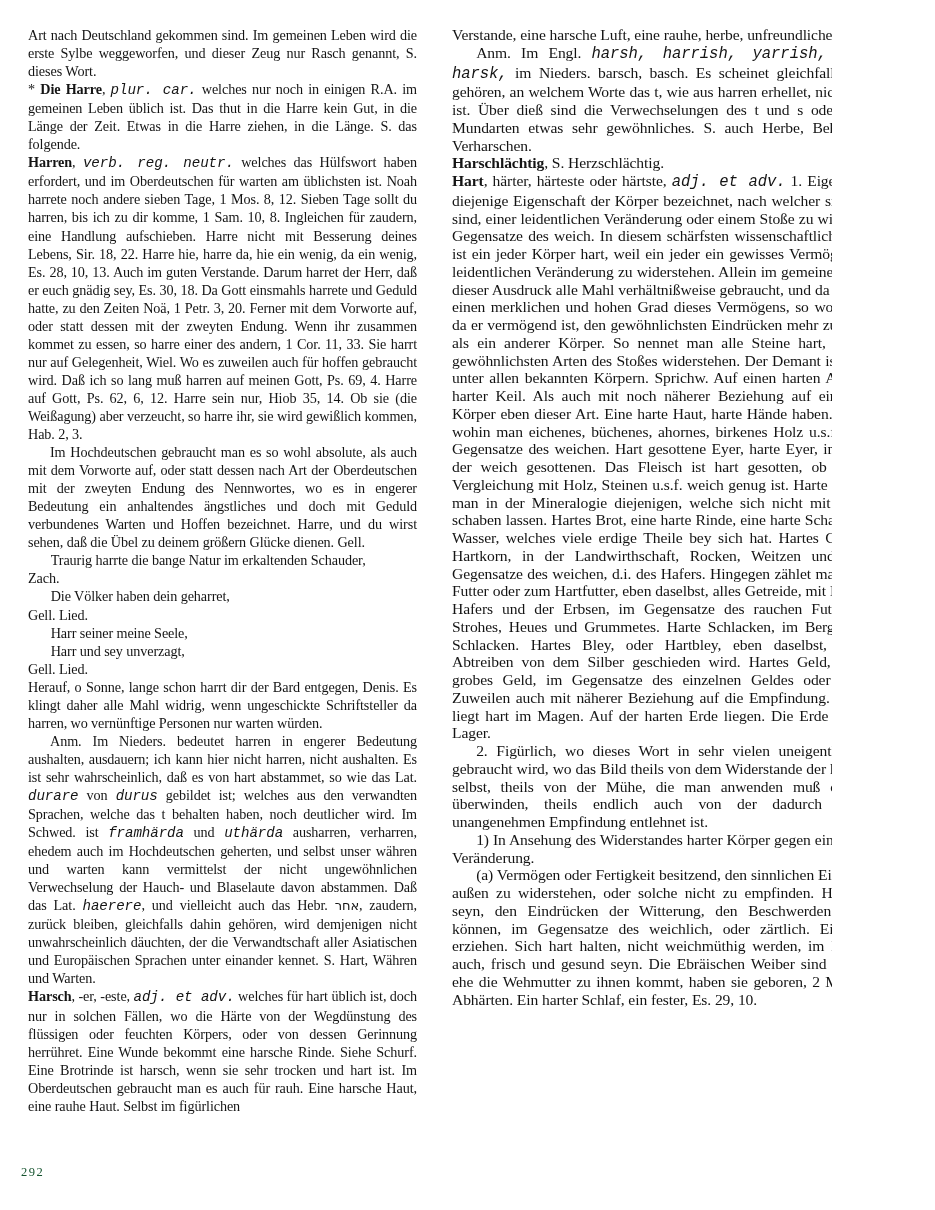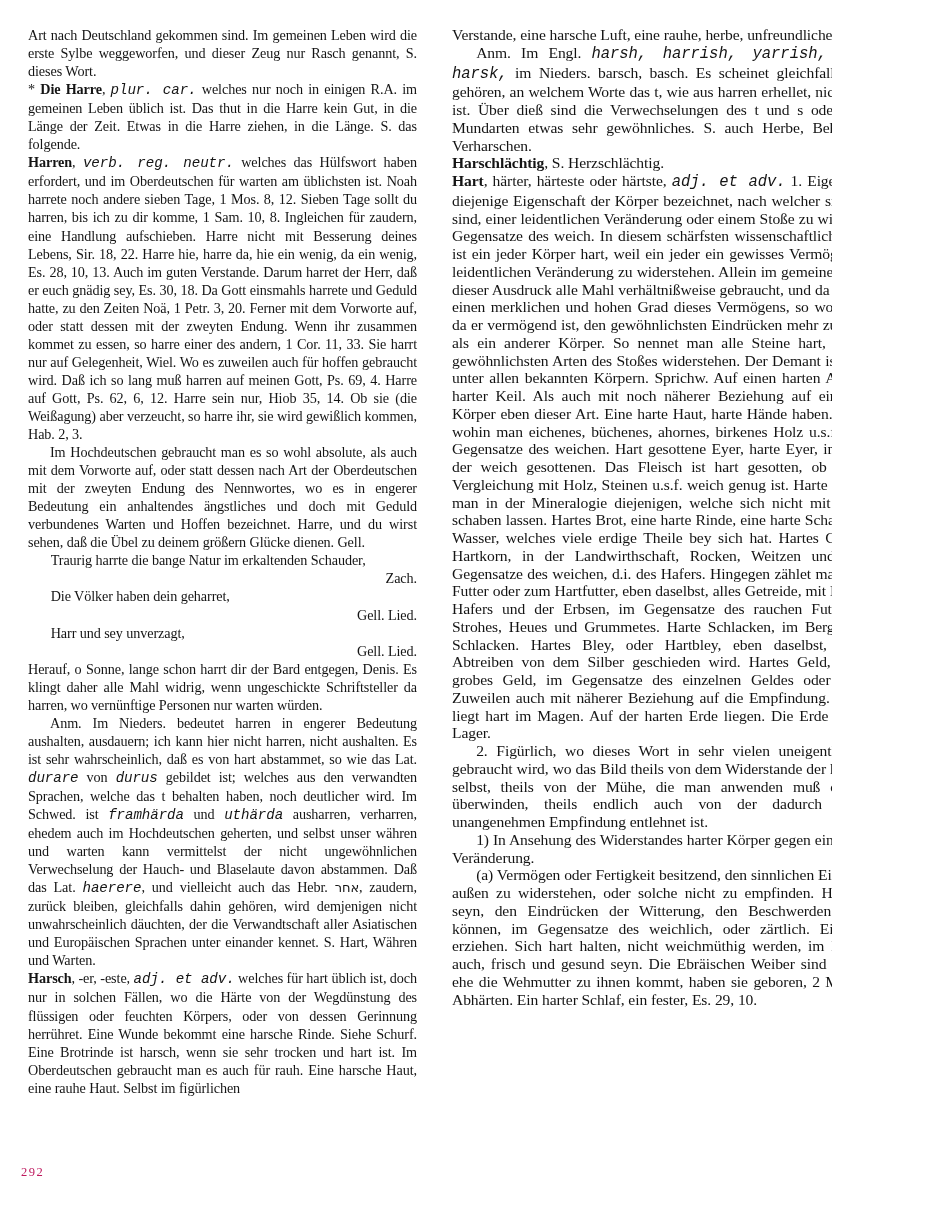--- a/index.html
+++ b/index.html
@@ -43,51 +43,51 @@
     padding: 0;
     text-align: justify;
   }
   .para.indent { text-indent: 1.55em; }
   .para.verse {
     text-align: left;
     padding-left: 1.6em;
     text-indent: 0;
   }
   .para.attr {
-    text-align: right;
     text-indent: 0;
   }
   .b { font-weight: bold; }
   .i { font-style: italic; font-family: Liberation Mono, monospace; }
   .he {
     font-family: "DejaVu Sans", sans-serif;
     font-size: 0.92em;
   }
   .page-number {
     position: absolute;
     left: 21px;
     top: 1165px;
     font-size: 12.5px;
     letter-spacing: 1.5px;
-    color: #be185d;
+    color: #14532d;
   }
 </style>
 </head>
 <body>
 
 <div class="page">
   <div class="column column-left">
       <p class="para"><span>Art nach Deutschland gekommen sind. Im gemeinen Leben wird die erste Sylbe weggeworfen, und dieser Zeug nur Rasch genannt, S. dieses Wort.</span></p>
       <p class="para"><span>* </span><span class="b">Die Harre</span><span>, </span><span class="i">plur. car.</span><span> welches nur noch in einigen R.A. im gemeinen Leben üblich ist. Das thut in die Harre kein Gut, in die Länge der Zeit. Etwas in die Harre ziehen, in die Länge. S. das folgende.</span></p>
       <p class="para"><span class="b">Harren</span><span>, </span><span class="i">verb. reg. neutr.</span><span> welches das Hülfswort haben erfordert, und im Oberdeutschen für warten am üblichsten ist. Noah harrete noch andere sieben Tage, 1 Mos. 8, 12. Sieben Tage sollt du harren, bis ich zu dir komme, 1 Sam. 10, 8. Ingleichen für zaudern, eine Handlung aufschieben. Harre nicht mit Besserung deines Lebens, Sir. 18, 22. Harre hie, harre da, hie ein wenig, da ein wenig, Es. 28, 10, 13. Auch im guten Verstande. Darum harret der Herr, daß er euch gnädig sey, Es. 30, 18. Da Gott einsmahls harrete und Geduld hatte, zu den Zeiten Noä, 1 Petr. 3, 20. Ferner mit dem Vorworte auf, oder statt dessen mit der zweyten Endung. Wenn ihr zusammen kommet zu essen, so harre einer des andern, 1 Cor. 11, 33. Sie harrt nur auf Gelegenheit, Wiel. Wo es zuweilen auch für hoffen gebraucht wird. Daß ich so lang muß harren auf meinen Gott, Ps. 69, 4. Harre auf Gott, Ps. 62, 6, 12. Harre sein nur, Hiob 35, 14. Ob sie (die Weißagung) aber verzeucht, so harre ihr, sie wird gewißlich kommen, Hab. 2, 3.</span></p>
       <p class="para indent"><span>Im Hochdeutschen gebraucht man es so wohl absolute, als auch mit dem Vorworte auf, oder statt dessen nach Art der Oberdeutschen mit der zweyten Endung des Nennwortes, wo es in engerer Bedeutung ein anhaltendes ängstliches und doch mit Geduld verbundenes Warten und Hoffen bezeichnet. Harre, und du wirst sehen, daß die Übel zu deinem größern Glücke dienen. Gell.</span></p>
       <p class="para verse"><span>Traurig harrte die bange Natur im erkaltenden Schauder,</span></p>
       <p class="para attr"><span>Zach.</span></p>
       <p class="para verse"><span>Die Völker haben dein geharret,</span></p>
       <p class="para attr"><span>Gell. Lied.</span></p>
+      <p class="para verse"><span>Harr seiner meine Seele,</span></p>
       <p class="para verse"><span>Harr und sey unverzagt,</span></p>
       <p class="para attr"><span>Gell. Lied.</span></p>
       <p class="para"><span>Herauf, o Sonne, lange schon harrt dir der Bard entgegen, Denis. Es klingt daher alle Mahl widrig, wenn ungeschickte Schriftsteller da harren, wo vernünftige Personen nur warten würden.</span></p>
       <p class="para indent"><span>Anm. Im Nieders. bedeutet harren in engerer Bedeutung aushalten, ausdauern; ich kann hier nicht harren, nicht aushalten. Es ist sehr wahrscheinlich, daß es von hart abstammet, so wie das Lat. </span><span class="i">durare</span><span> von </span><span class="i">durus</span><span> gebildet ist; welches aus den verwandten Sprachen, welche das t behalten haben, noch deutlicher wird. Im Schwed. ist </span><span class="i">framhärda</span><span> und </span><span class="i">uthärda</span><span> ausharren, verharren, ehedem auch im Hochdeutschen geherten, und selbst unser währen und warten kann vermittelst der nicht ungewöhnlichen Verwechselung der Hauch- und Blaselaute davon abstammen. Daß das Lat. </span><span class="i">haerere</span><span>, und vielleicht auch das Hebr. </span><span class="he">אחר</span><span>, zaudern, zurück bleiben, gleichfalls dahin gehören, wird demjenigen nicht unwahrscheinlich däuchten, der die Verwandtschaft aller Asiatischen und Europäischen Sprachen unter einander kennet. S. Hart, Währen und Warten.</span></p>
       <p class="para"><span class="b">Harsch</span><span>, -er, -este, </span><span class="i">adj. et adv.</span><span> welches für hart üblich ist, doch nur in solchen Fällen, wo die Härte von der Wegdünstung des flüssigen oder feuchten Körpers, oder von dessen Gerinnung herrühret. Eine Wunde bekommt eine harsche Rinde. Siehe Schurf. Eine Brotrinde ist harsch, wenn sie sehr trocken und hart ist. Im Oberdeutschen gebraucht man es auch für rauh. Eine harsche Haut, eine rauhe Haut. Selbst im figürlichen</span></p>
     </div>
   <div class="column column-right">
       <p class="para"><span>Verstande, eine harsche Luft, eine rauhe, herbe, unfreundliche Luft.</span></p>
       <p class="para indent"><span>Anm. Im Engl. </span><span class="i">harsh, harrish, yarrish,</span><span> im Schwed. </span><span class="i">harsk,</span><span> im Nieders. barsch, basch. Es scheinet gleichfalls zu hart zu gehören, an welchem Worte das t, wie aus harren erhellet, nicht wesentlich ist. Über dieß sind die Verwechselungen des t und s oder sch in den Mundarten etwas sehr gewöhnliches. S. auch Herbe, Beharschen und Verharschen.</span></p>
       <p class="para"><span class="b">Harschlächtig</span><span>, S. Herzschlächtig.</span></p>

